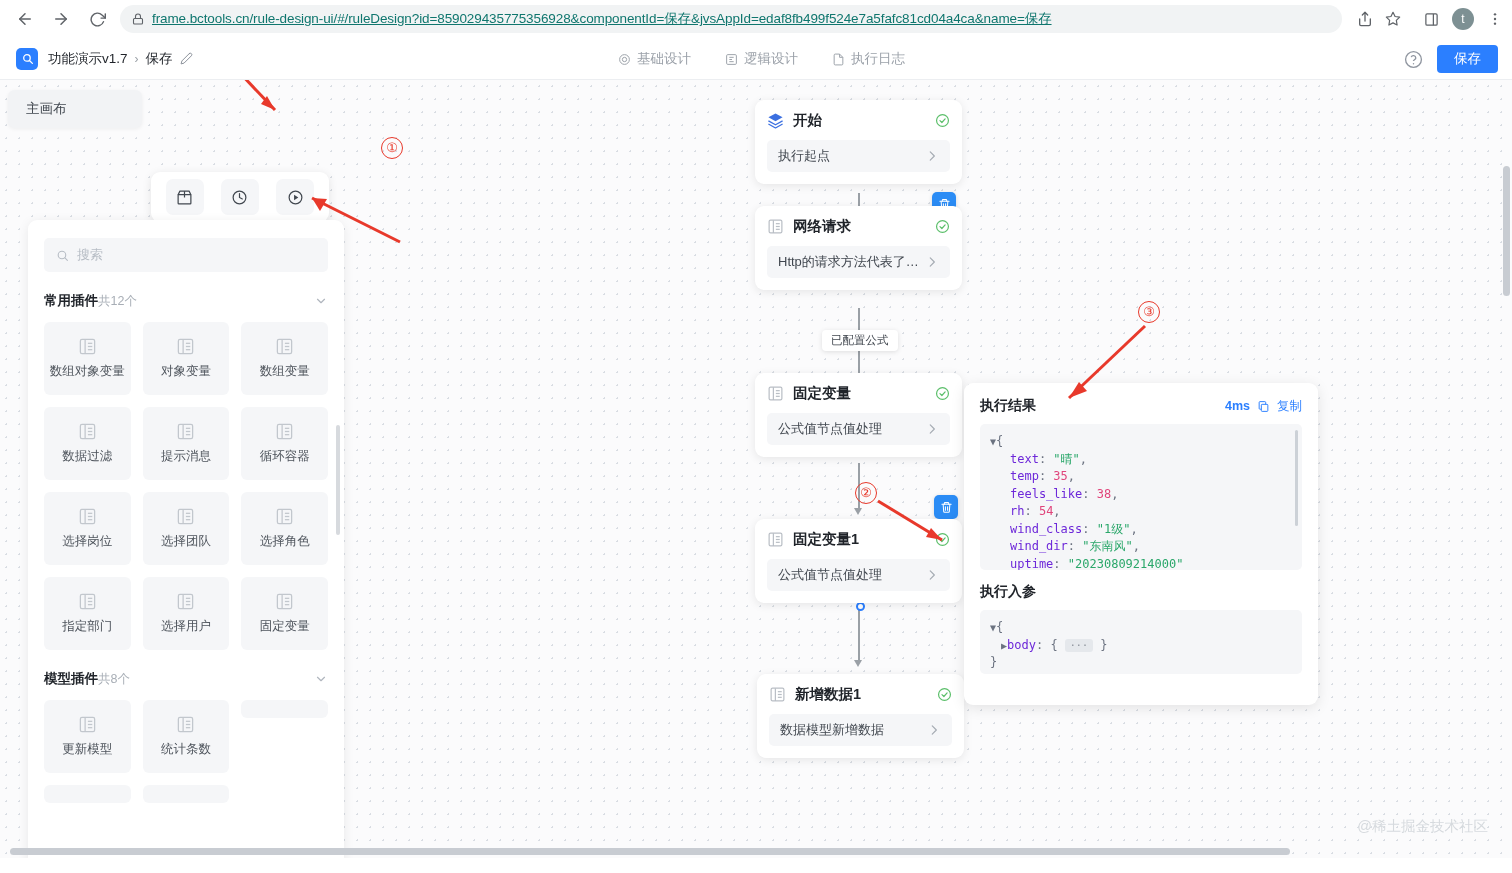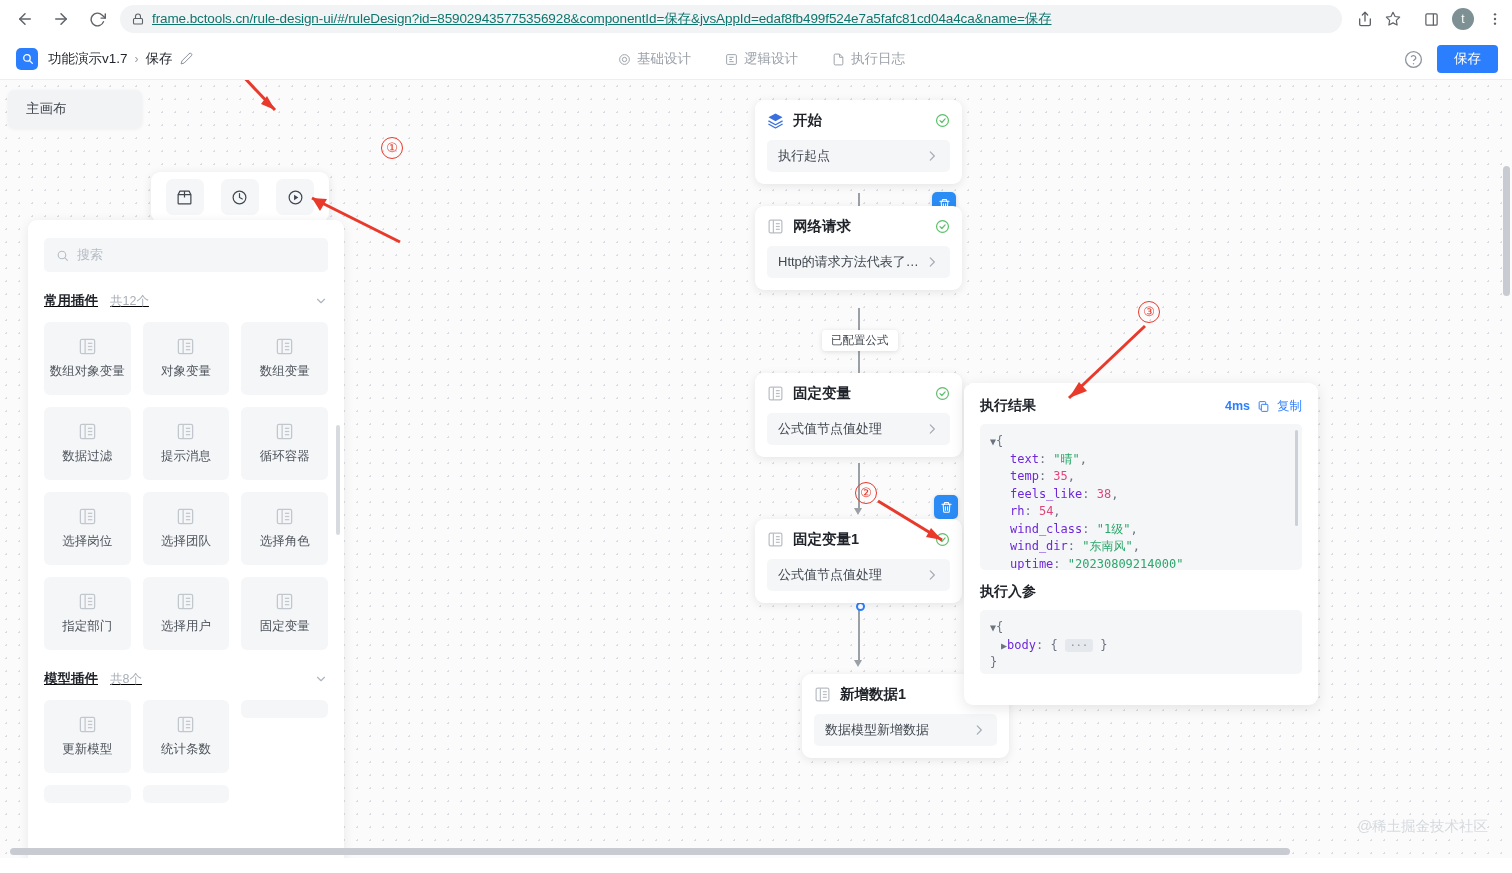--- a/index.html
+++ b/index.html
@@ -125,24 +125,24 @@
     padding: 18px 16px 0 16px; overflow: hidden;
   }
   .search-box {
     height: 34px; background: #f5f6f8; border-radius: 5px;
     display: flex; align-items: center; padding: 0 12px; gap: 8px;
   }
   .search-box .ph { font-size: 13px; color: #b6bcc4; }
   .search-box .si { color: #b6bcc4; display: flex; }
 
   .group-head {
-    display: flex; align-items: center; margin-top: 20px; margin-bottom: 4px; text-decoration: underline;
+    display: flex; align-items: center; margin-top: 20px; margin-bottom: 4px;
   }
   .group-title { font-size: 13.5px; font-weight: bold; color: #1f2329; }
-  .group-count { font-size: 12.5px; color: #a8aeb6; margin-left: 12px; }
+  .group-count { font-size: 12.5px; color: #a8aeb6; }
   .group-chev { margin-left: auto; color: #b0b6be; display: flex; }
 
   .plugin-grid {
     display: grid; grid-template-columns: repeat(3, 1fr);
     gap: 12px; margin-top: 12px;
   }
   .plugin-card {
     height: 73px; background: #f5f6f8; border-radius: 6px;
     display: flex; flex-direction: column; align-items: center;
     justify-content: center; gap: 7px;
@@ -759,21 +759,21 @@
       <div class="node-body">
         <span class="txt">公式值节点值处理</span>
         <span class="chev">
           <svg width="14" height="14" viewBox="0 0 24 24" fill="none" stroke="currentColor" stroke-width="2" stroke-linecap="round" stroke-linejoin="round">
               <polyline points="9 5 16 12 9 19"></polyline>
             </svg>
         </span>
       </div>
     </div>
 
-    <div class="node" style="left:802px; top:594px;">
+    <div class="node" style="left:757px; top:594px;">
       <div class="node-head">
         <span class="node-icon">
           <svg width="17" height="17" viewBox="0 0 24 24" fill="none" stroke="#b9bec5" stroke-width="1.7">
               <rect x="3" y="3" width="18" height="18" rx="2"></rect>
               <line x1="9" y1="3" x2="9" y2="21"></line>
               <line x1="12.5" y1="8" x2="18" y2="8"></line>
               <line x1="12.5" y1="12" x2="18" y2="12"></line>
               <line x1="12.5" y1="16" x2="18" y2="16"></line>
             </svg>
         </span>

